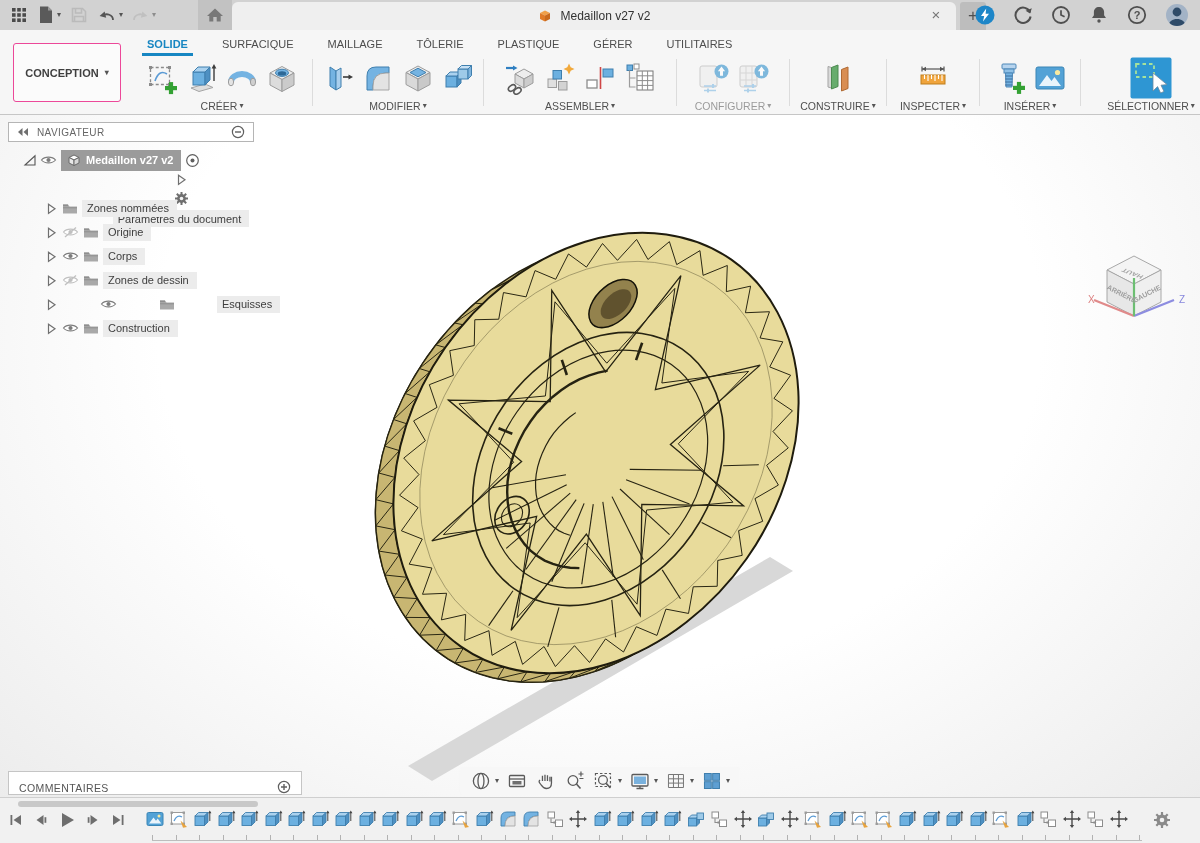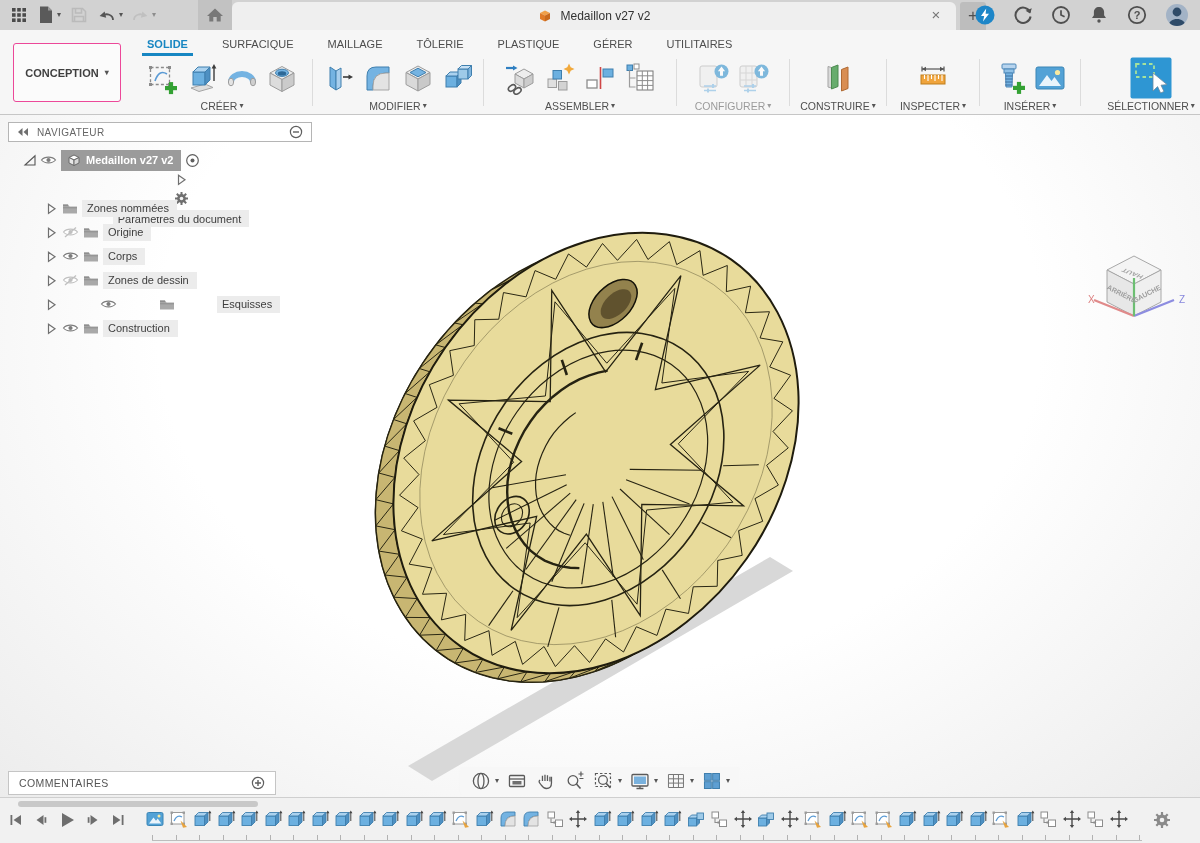--- a/index.html
+++ b/index.html
@@ -33,30 +33,30 @@
   .rlabel{font-size:10.5px;color:#4f4f4f;margin-top:0;display:flex;align-items:center;white-space:nowrap}
   .rsep{width:1px;background:#dcdcdc;margin:3px 0 8px}
   .ric{display:flex;align-items:center;justify-content:center}
 
   
   #viewport{position:absolute;left:0;top:115px;width:1200px;height:682px;background:radial-gradient(ellipse at 50% 32%,#ffffff 52%,#ececec 100%)}
   #scene{position:absolute;left:0;top:0}
   #viewcube{position:absolute;left:1082px;top:131px}
 
   
-  #nav-header{position:absolute;left:8px;top:122px;width:304px;height:20px;background:#fff;border:1px solid #b5b5b5;box-sizing:border-box;display:flex;align-items:center;gap:8px;padding:0 8px;font-size:10px;color:#666;letter-spacing:.4px}
+  #nav-header{position:absolute;left:8px;top:122px;width:246px;height:20px;background:#fff;border:1px solid #b5b5b5;box-sizing:border-box;display:flex;align-items:center;gap:8px;padding:0 8px;font-size:10px;color:#666;letter-spacing:.4px}
   #nav-header .spacer{flex:1}
   #nav-tree{position:absolute;left:8px;top:148px;width:310px}
   .nrow{display:flex;align-items:center;height:24px;gap:4px}
   .nrow .chip{display:flex;align-items:center;gap:4px;background:#ececec;padding:2.5px 8px 2.5px 5px;font-size:11px;color:#3e3e3e;white-space:nowrap}
   .nrow.selected .chip{background:#9b9b9b;color:#fff;font-weight:bold}
   .nico{display:flex;align-items:center;justify-content:center}
 
   
-  #comments{position:absolute;left:8px;top:771px;width:268px;height:24px;background:#fff;border:1px solid #c5c5c5;box-sizing:border-box;display:flex;align-items:center;gap:8px;padding:0 10px;font-size:10.5px;color:#555;letter-spacing:.4px}
+  #comments{position:absolute;left:8px;top:771px;width:294px;height:24px;background:#fff;border:1px solid #c5c5c5;box-sizing:border-box;display:flex;align-items:flex-end;gap:8px;padding:0 10px;font-size:10.5px;color:#555;letter-spacing:.4px}
   #comments .spacer{flex:1}
 
   
   #vp-toolbar{position:absolute;left:50%;transform:translateX(-50%);top:767px;height:28px;display:flex;align-items:center;gap:7px;background:rgba(246,246,246,.92);border-radius:3px;padding:0 10px}
   .vbtn{display:flex;align-items:center;gap:1px}
 
   
   #timeline{position:absolute;left:0;top:797px;width:1200px;height:46px;background:#f1f1f1;border-top:1px solid #cfcfcf;box-sizing:border-box}
   #tl-scroll{position:absolute;left:18px;top:3px;width:240px;height:6px;background:#c8c8c8;border-radius:3px}
   #tl-playback{position:absolute;left:8px;top:13px;display:flex;gap:9px;align-items:center}

